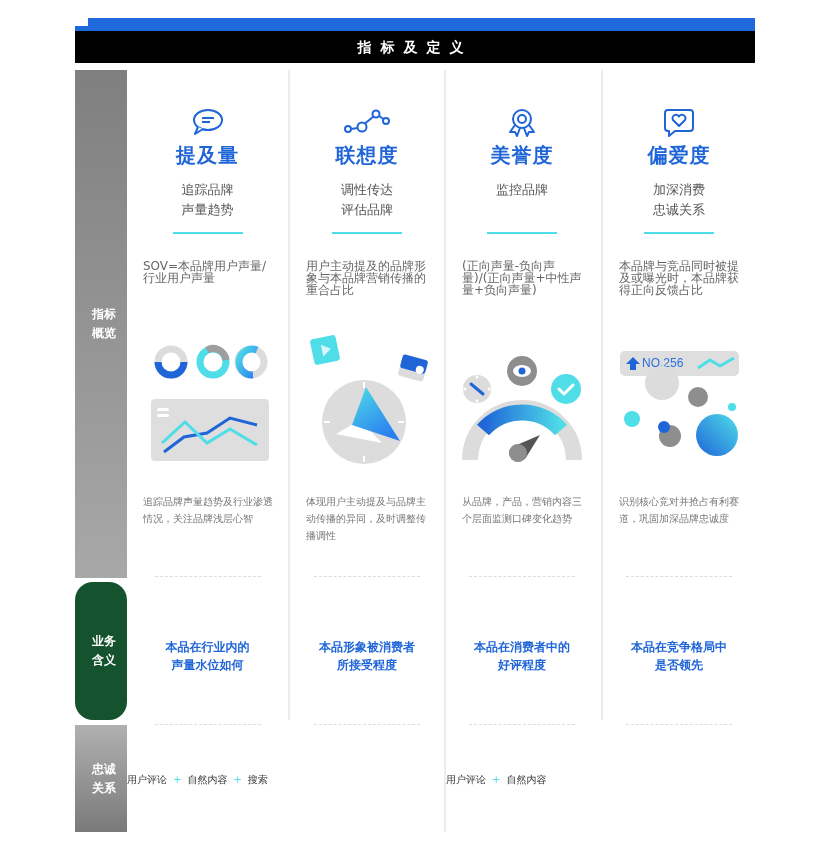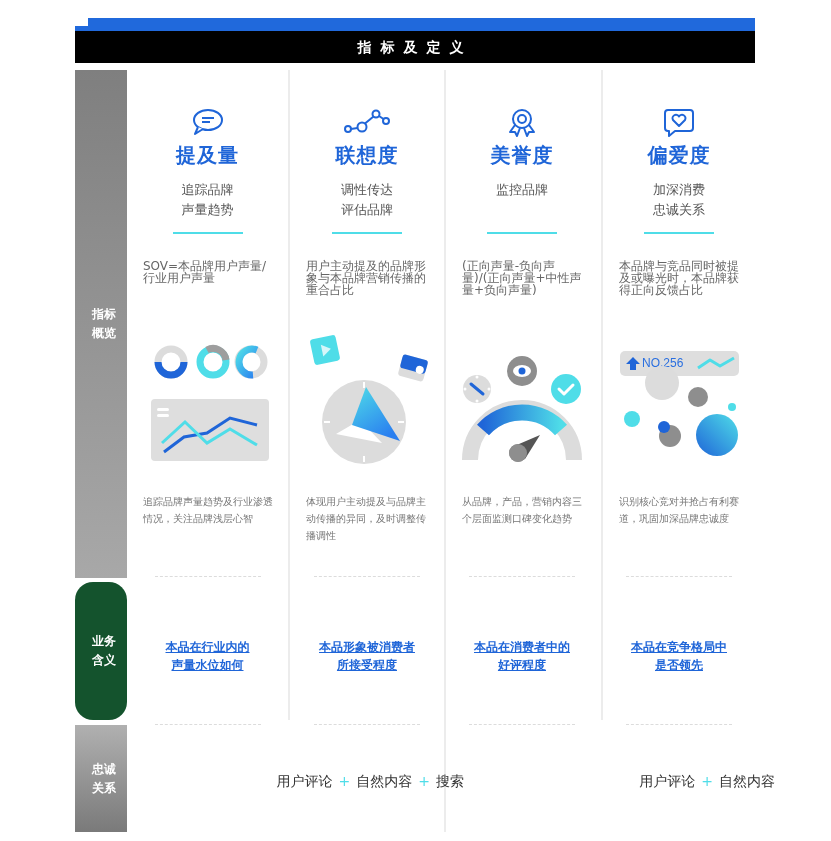--- a/index.html
+++ b/index.html
@@ -23,24 +23,24 @@
 
   .col { position: absolute; top: 70px; height: 650px; }
   .col .icon-wrap { position: absolute; top: 38px; left: 0; right: 0; height: 30px; display: flex; justify-content: center; }
   .col .title { position: absolute; top: 72px; left: 0; right: 0; text-align: center; color: #1f65d8; font-size: 20px; font-weight: bold; letter-spacing: 1px; }
   .col .sub { position: absolute; top: 110px; left: 0; right: 0; text-align: center; color: #555; font-size: 13px; line-height: 20px; }
   .col .accent { position: absolute; top: 162px; height: 2px; width: 70px; background: #4fdde8; left: 50%; margin-left: -35px; }
   .col .formula { position: absolute; top: 190px; left: 16px; right: 10px; color: #666; font-size: 12px; line-height: 12px; }
   .col .illus { position: absolute; top: 255px; left: 0; right: 0; height: 140px; }
   .col .desc { position: absolute; top: 424px; left: 16px; right: 10px; color: #777; font-size: 10px; line-height: 17px; font-family: Liberation Mono, monospace; }
   .col .dash1 { position: absolute; top: 506px; left: 50%; width: 106px; margin-left: -53px; border-top: 1px dashed #dcdcdc; }
-  .col .meaning { position: absolute; top: 568px; left: 0; right: 0; text-align: center; color: #1f65d8; font-size: 12px; font-weight: bold; line-height: 18px; text-decoration: underline; }
+  .col .meaning { position: absolute; top: 568px; left: 0; right: 0; text-align: center; color: #1f65d8; font-size: 12px; font-weight: bold; line-height: 18px; }
   .col .dash2 { position: absolute; top: 654px; left: 50%; width: 106px; margin-left: -53px; border-top: 1px dashed #dcdcdc; }
 
-  .scope { position: absolute; top: 773px; font-size: 14px; color: #333; text-align: right; margin-left: 20px; }
+  .scope { position: absolute; top: 773px; font-size: 10px; color: #333; text-align: left; }
   .scope .plus { color: #4fdde8; margin: 0 6px; }
 </style>
 </head>
 <body>
 
 <div class="header-step"></div>
 <div class="header-step2"></div>
 <div class="header-bar">
   <span style="top:6px;">指标及定义</span>
 </div>

